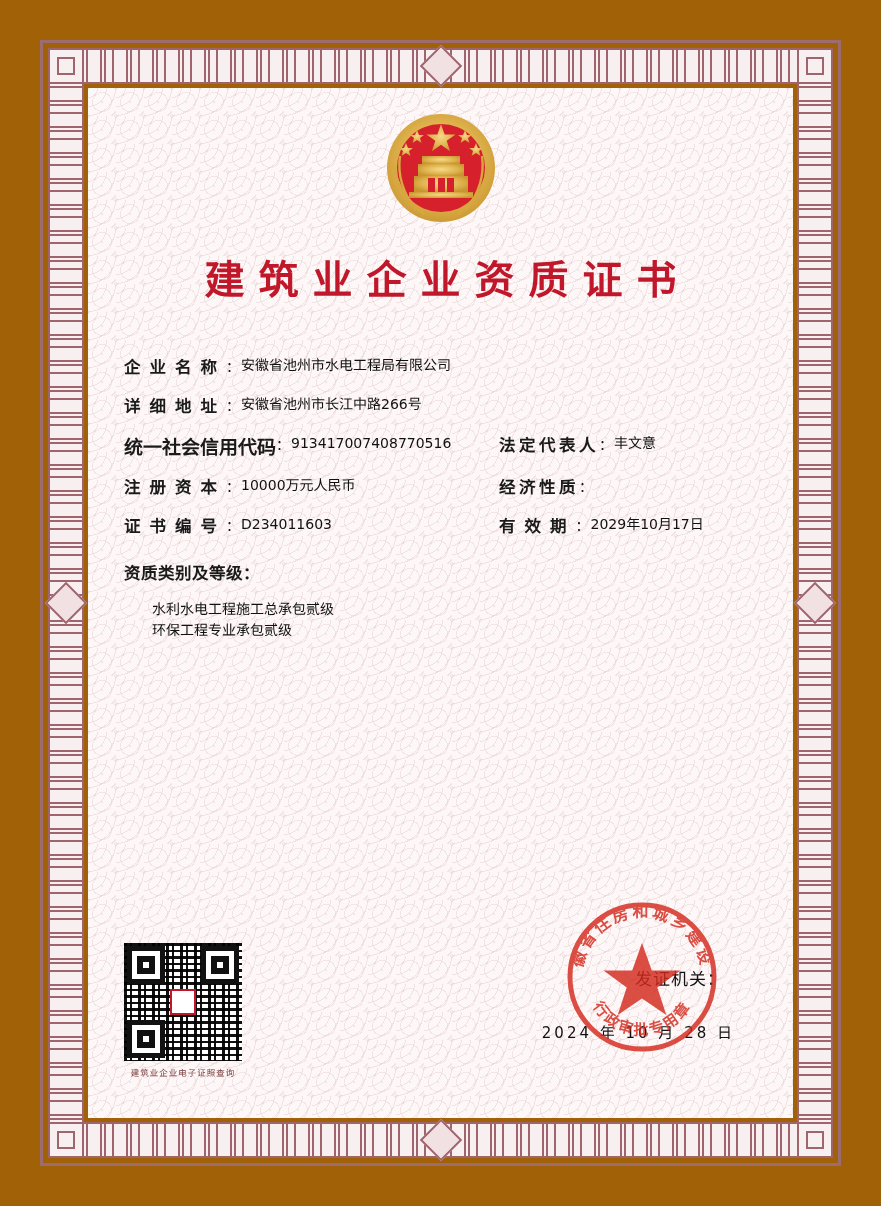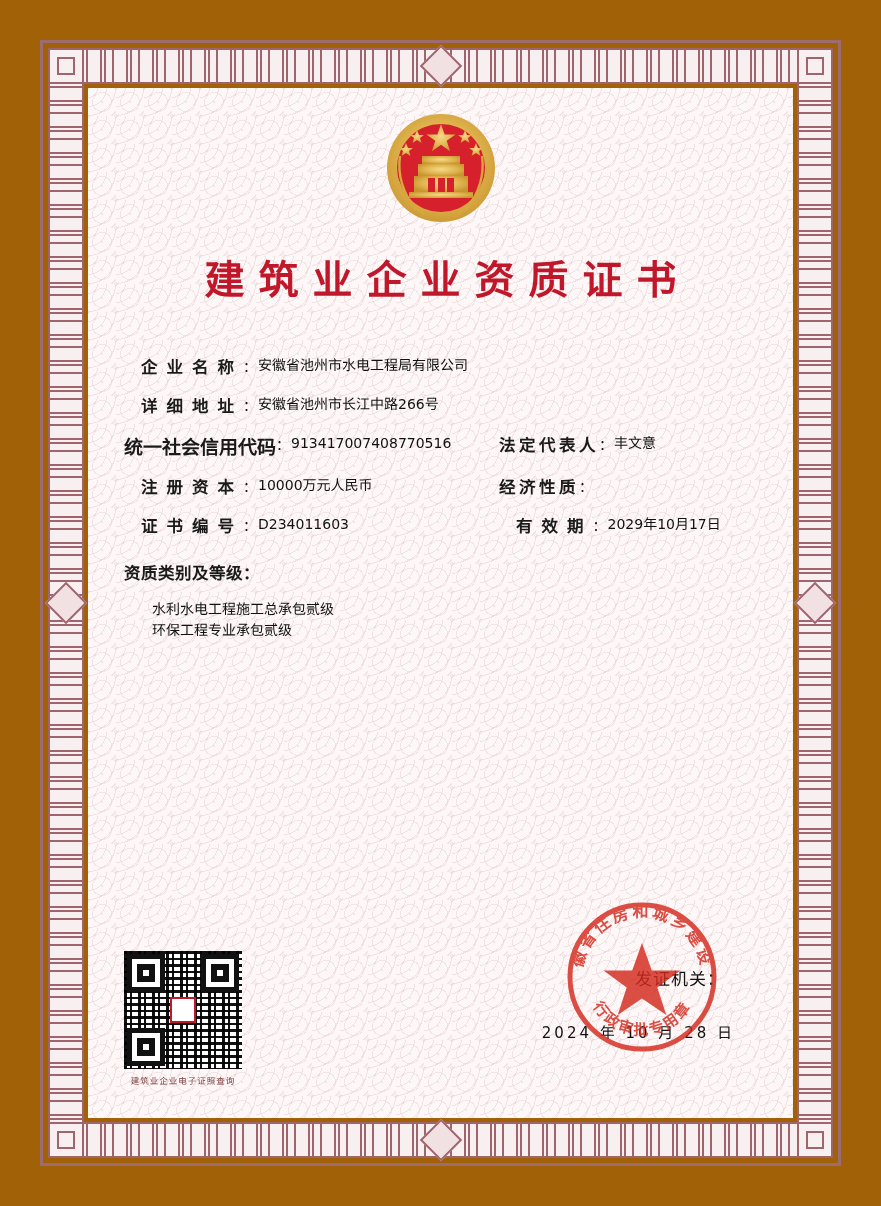--- a/index.html
+++ b/index.html
@@ -179,21 +179,21 @@
   .col-left { width: 375px; flex: 0 0 375px; }
   .col-right { flex: 1 1 auto; }
 
   .lbl {
     font-size: 16.5px;
     font-weight: bold;
     color: #1a1a1a;
     white-space: nowrap;
     font-family: "DejaVu Sans", "Liberation Sans", sans-serif;
   }
-  .lbl.spread-4 { letter-spacing: 9px; margin-left: 17px; }
+  .lbl.spread-4 { letter-spacing: 9px; }
   .lbl.spread-5 { letter-spacing: 3.5px; }
   .lbl.tight { letter-spacing: 0px; font-size: 19px; }
   .colon {
     font-size: 14px;
     color: #1a1a1a;
     margin: 2px 1px 0 0;
     font-family: "DejaVu Sans", "Liberation Sans", sans-serif;
   }
   .val {
     font-size: 14px;
@@ -219,21 +219,21 @@
     font-size: 14px;
     line-height: 1.5;
     color: #111;
     font-family: "DejaVu Sans", "Liberation Sans", sans-serif;
   }
 
   
   .qr-wrap {
     position: absolute;
     left: 30px;
-    bottom: 32px;
+    bottom: 40px;
     width: 130px;
     text-align: center;
   }
   .qr {
     width: 118px;
     height: 118px;
     margin: 0 auto;
     background-color: #fff;
     background-image:
       repeating-linear-gradient(to right, #111 0 3px, transparent 3px 6px, #111 6px 8px, transparent 8px 14px),

